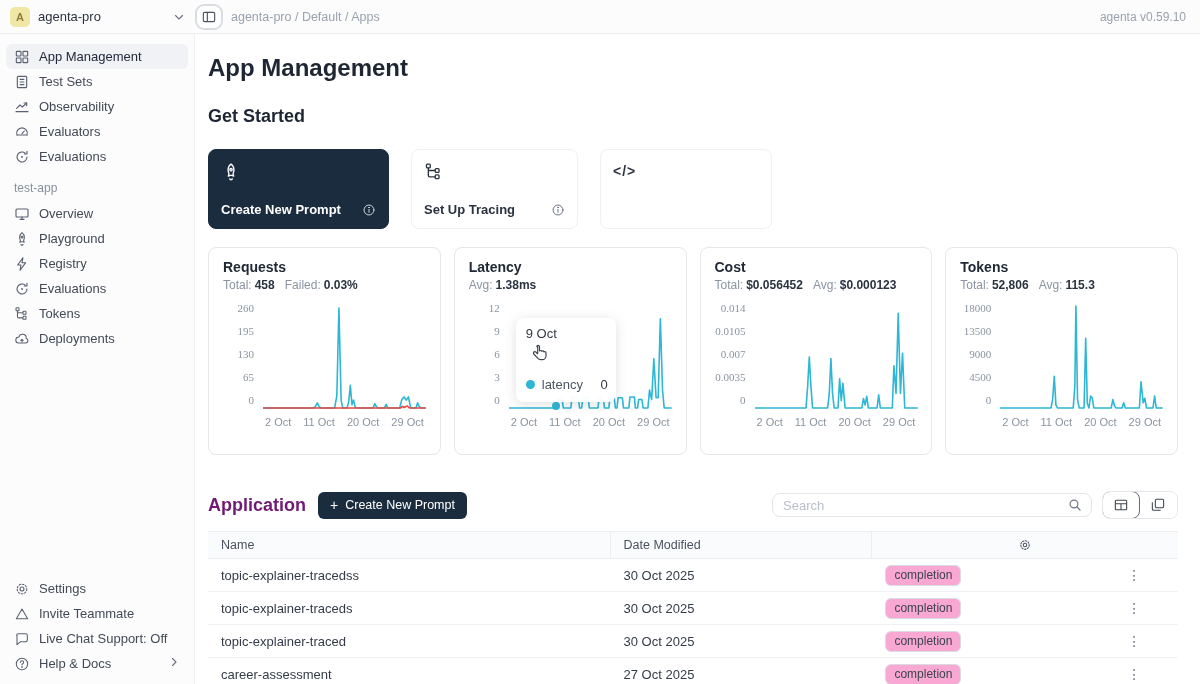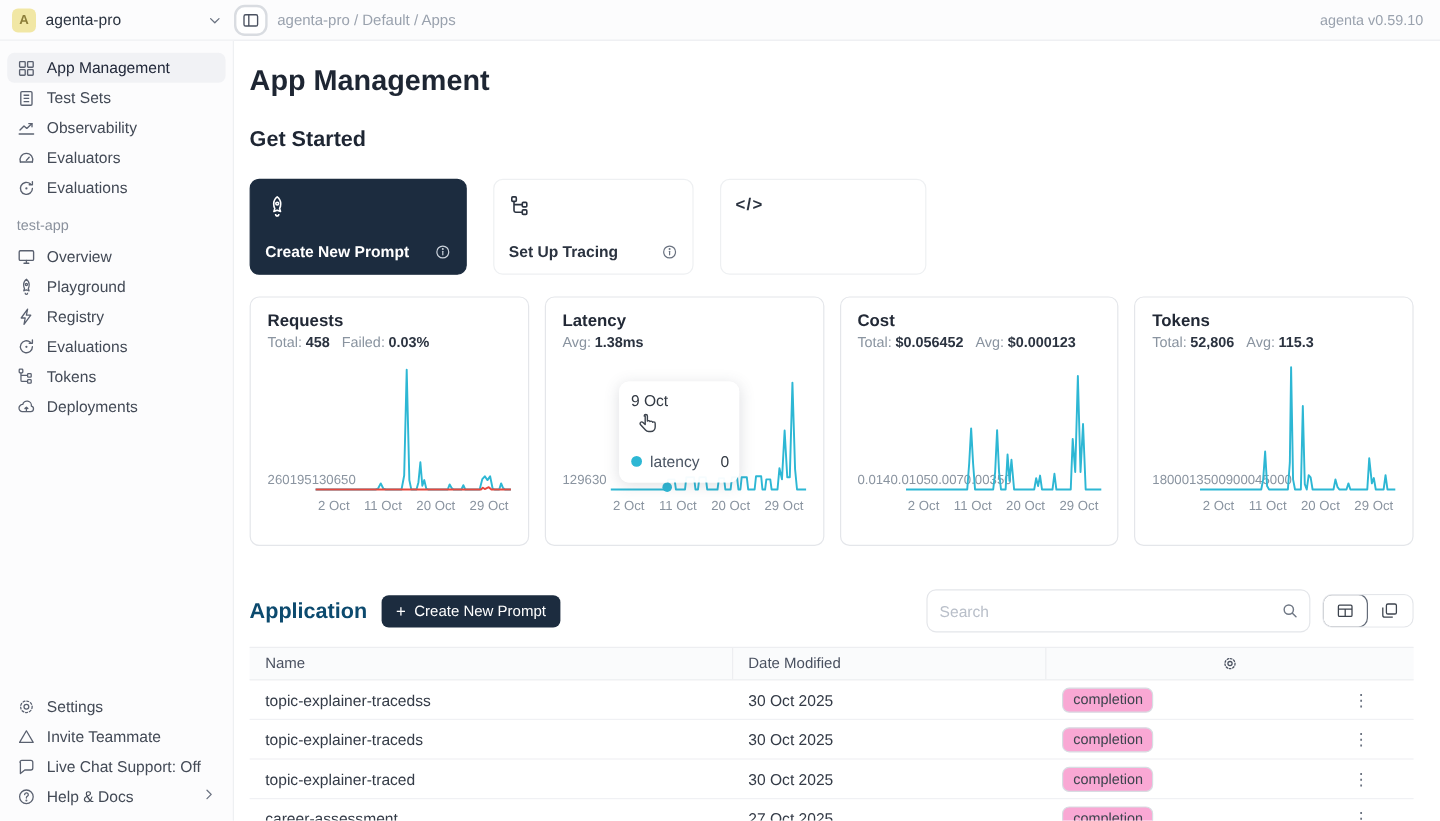--- a/index.html
+++ b/index.html
@@ -51,40 +51,40 @@
   .gs-card.dark .gs-ic { color:#fff; }
   .code-glyph { font-size:14px; font-weight:700; color:#2b3340; letter-spacing:1px; }
 
   
   .charts-row { display:flex; gap:13px; margin-top:18px; }
   .chart-card { flex:1; height:208px; border:1px solid #e4e6ea; border-radius:8px; background:#fff; padding:11px 14px; position:relative; }
   .cc-title { font-size:14px; font-weight:600; color:#222936; }
   .cc-stats { margin-top:3px; font-size:12px; color:#8a94a0; display:flex; gap:10px; }
   .cc-stats b { color:#2b3340; font-weight:700; margin-left:3px; }
   .cc-plot-row { display:flex; margin-top:8px; }
-  .ylabels { width:40px; flex:none; display:flex; flex-direction:row; justify-content:space-between; align-items:flex-end; height:106px; padding-right:9px; font-size:11px; color:#8a94a0; padding-top:2px; }
+  .ylabels { width:40px; flex:none; display:flex; flex-direction:column; justify-content:space-between; align-items:flex-end; height:106px; padding-right:9px; font-size:11px; color:#8a94a0; padding-top:2px;font-family:Liberation Serif, serif; }
   .plot-wrap { flex:1; position:relative; height:112px; }
   svg.plot { width:100%; height:112px; display:block; overflow:visible; }
   .xlabels { display:flex; justify-content:space-between; font-size:11px; color:#8a94a0; margin-top:4px; padding:0 2px 0 42px; }
   .hover-dot { position:absolute; width:8px; height:8px; border-radius:50%; background:#2db7d4; left:26.5%; bottom:2px; }
   .tooltip { position:absolute; left:61px; top:70px; width:100px; height:84px; background:rgba(255,255,255,.96); border-radius:8px; box-shadow:0 2px 12px rgba(70,80,95,.18); padding:8px 10px; z-index:5; }
   .tt-date { font-size:13px; font-weight:500; color:#333a44; }
   .tt-row { position:absolute; left:10px; right:8px; bottom:10px; display:flex; align-items:center; gap:7px; }
   .tt-dot { width:9px; height:9px; border-radius:50%; background:#2db7d4; flex:none; }
   .tt-series { font-size:13px; color:#4b5563; }
   .tt-val { margin-left:auto; font-size:13px; color:#333a44; }
   .cursor-ic { position:absolute; left:14px; top:26px; }
 
   
   .app-header { margin-top:36px; display:flex; align-items:center; }
-  .app-title { font-size:18px; font-weight:600; color:#0c4a6e; }
+  .app-title { font-size:18px; font-weight:600; color:#701a75; }
   .create-btn { margin-left:12px; height:27px; background:#1c2c3f; color:#fff; border:none; border-radius:6px; font-size:12.5px; padding:0 12px; display:flex; align-items:center; gap:7px; cursor:pointer; font-family:inherit; }
   .create-btn .plus { font-size:14px; line-height:1; }
   .ah-right { margin-left:auto; display:flex; align-items:center; gap:10px; }
-  .search-box { width:320px; height:36px; border:1px solid #e4e6ea; border-radius:8px; display:flex; align-items:center; padding:0 8px 0 10px; background:#fff; }
+  .search-box { width:320px; height:24px; border:1px solid #e4e6ea; border-radius:8px; display:flex; align-items:center; padding:0 8px 0 10px; background:#fff; }
   .search-box input { flex:1; border:none; outline:none; font-size:13px; color:#343b47; font-family:inherit; background:transparent; }
   .search-box input::placeholder { color:#b9bfc9; }
   .search-ic { color:#707885; display:flex; cursor:pointer; }
   .view-toggle { height:28px; border:1px solid #e4e6ea; border-radius:8px; display:flex; overflow:hidden; background:#fff; }
   .vt-btn { width:38px; display:flex; align-items:center; justify-content:center; color:#3c434d; cursor:pointer; background:#fff; border:none; }
   .vt-btn.sel { border:1.5px solid #646c79; border-radius:8px; margin:-1px; z-index:2; }
 
   
   .table { margin-top:12px; }
   .t-head { display:flex; height:28px; align-items:center; background:#fafbfc; border-top:1px solid #edeef1; border-bottom:1px solid #edeef1; font-size:12.5px; color:#4a5160; font-weight:500; }

